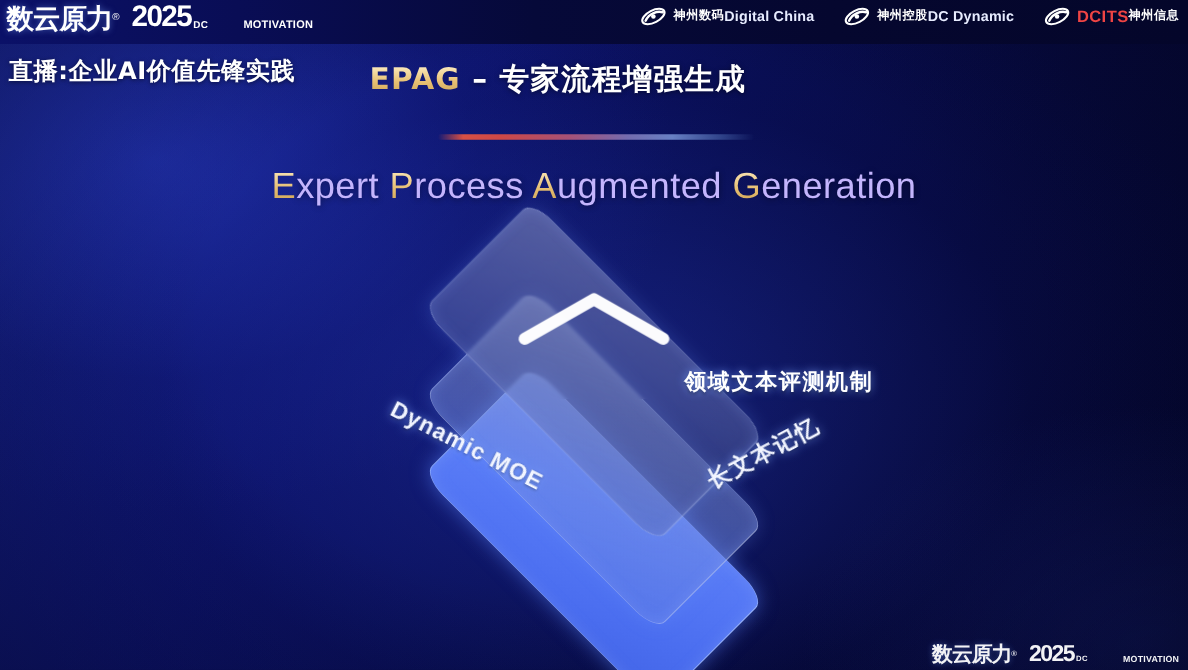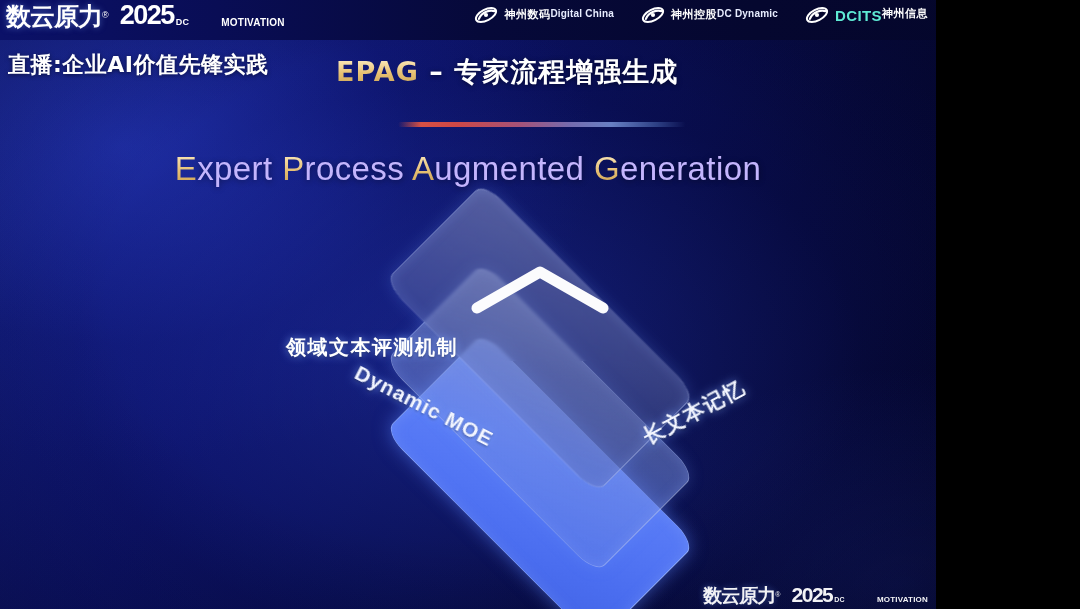--- a/index.html
+++ b/index.html
@@ -1,21 +1,21 @@
 <!DOCTYPE html>
 <html><head>
 <meta charset="utf-8">
 <style>
   html,body{margin:0;padding:0;background:#000;}
   body{
     font-family:"Liberation Sans","DejaVu Sans",sans-serif;
   }
   #stage{
     position:relative;
-    width:936px;height:609px;
+    width:1080px;height:609px;
     overflow:hidden;
     background:
       radial-gradient(ellipse 620px 420px at 14% 26%, rgba(36,56,190,0.55) 0%, rgba(20,32,140,0.22) 45%, rgba(0,0,0,0) 72%),
       radial-gradient(ellipse 700px 520px at 52% 62%, rgba(40,62,200,0.38) 0%, rgba(14,24,110,0.12) 50%, rgba(0,0,0,0) 78%),
       radial-gradient(ellipse 520px 360px at 90% 92%, rgba(22,34,130,0.30) 0%, rgba(0,0,0,0) 70%),
       linear-gradient(118deg, #17228a 0%, #111a78 16%, #0b1164 36%, #070c४a 0%, #070b46 58%, #05072f 80%, #04062a 100%);
     background-color:#06093a;
   }
   
   #bgbase{
@@ -70,22 +70,22 @@
 
   #logos{
     position:absolute;right:8px;top:4px;
     display:flex;align-items:center;gap:26px;
   }
   .logo{display:flex;align-items:center;gap:5px;}
   .logo .mark{width:26px;height:22px;flex:none;}
   .logo .txt{display:flex;flex-direction:row;line-height:1.05;}
   .logo .cn{font-size:11px;font-weight:bold;color:#fff;letter-spacing:.5px;
     font-family:"DejaVu Sans","Liberation Sans",sans-serif;}
-  .logo .en{font-size:10px;font-weight:bold;color:#e7ecff;letter-spacing:.2px;}
-  .logo .big{font-size:15px;font-weight:bold;color:#5eead4;letter-spacing:.4px;line-height:1;}
+  .logo .en{font-size:13px;font-weight:bold;color:#e7ecff;letter-spacing:.2px;}
+  .logo .big{font-size:15px;font-weight:bold;color:#ef4444;letter-spacing:.4px;line-height:1;}
 
   
   #liveTitle{
     position:absolute;left:8px;top:50px;
     font-size:22px;font-weight:bold;color:#ffffff;letter-spacing:.5px;
     font-family:"DejaVu Sans","Liberation Sans",sans-serif;
     text-shadow:0 1px 4px rgba(0,0,0,.55);
     white-space:nowrap;
   }
   #mainTitle{
@@ -161,21 +161,21 @@
     box-shadow:0 0 18px rgba(150,175,255,0.25) inset, 0 0 24px rgba(110,150,255,0.26);
   }
   #layer-bot .face{
     position:absolute;inset:0;border-radius:26px;
     background:linear-gradient(140deg, #6f8efb 0%, #5f81f8 28%, #5376f4 56%, #4a6def 78%, #4264e6 100%);
     border:1px solid rgba(180,205,255,0.55);
     box-shadow:0 0 26px rgba(90,130,250,0.55), 0 0 20px rgba(150,180,255,0.25) inset;
   }
 
   .layer-label{
-    position:absolute;left:0;right:0;text-align:left;
+    position:absolute;left:0;right:0;text-align:right;
     color:#ffffff;font-weight:bold;
     font-family:"DejaVu Sans","Liberation Sans",sans-serif;
     text-shadow:0 0 9px rgba(120,160,255,.85),0 1px 3px rgba(0,0,0,.5);
     white-space:nowrap;pointer-events:none;
   }
   #label-top{ top:108px; font-size:20px; letter-spacing:1.5px; }
   #label-bot{ top:288px; font-size:19px; letter-spacing:2px; }
 
   #label-midleft{
     position:absolute;left:62px;top:168px;

